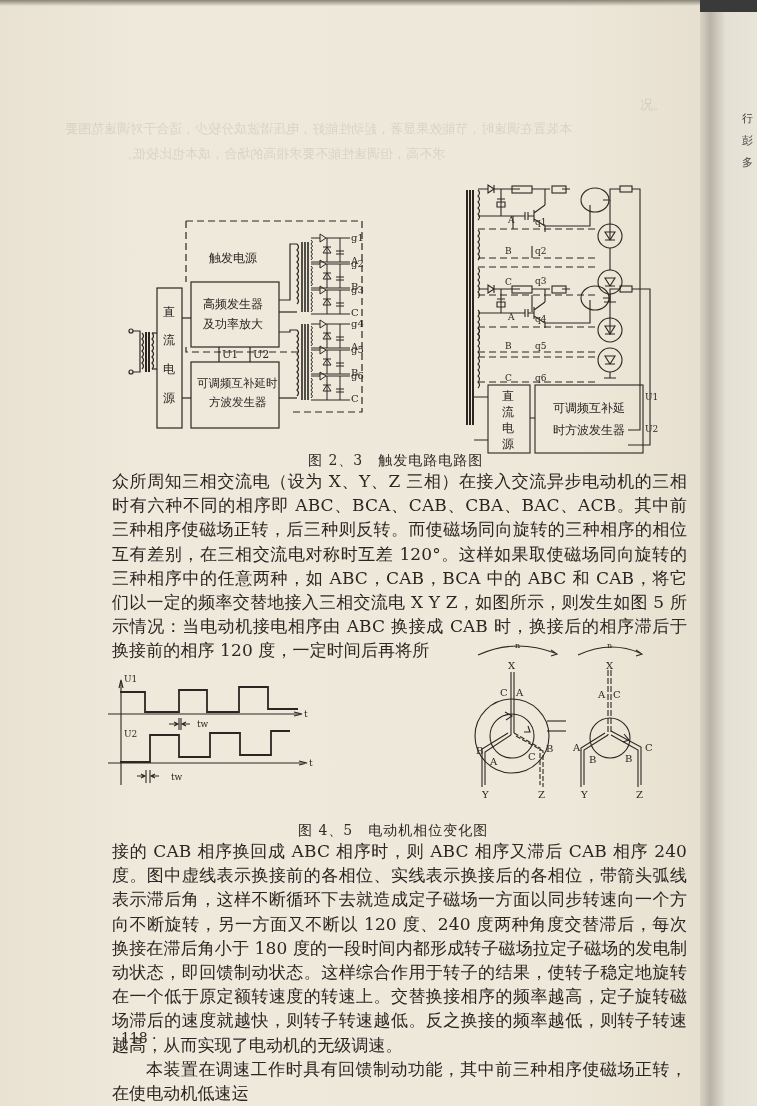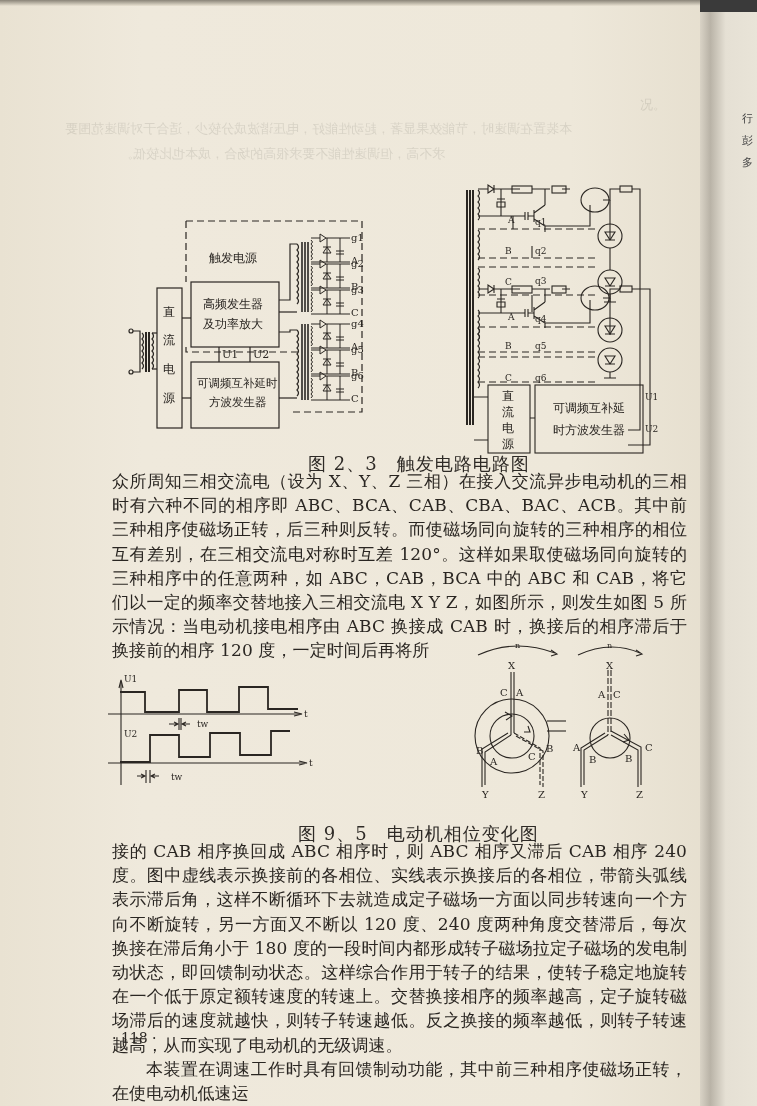--- a/index.html
+++ b/index.html
@@ -18,21 +18,21 @@
     position:absolute; left:700px; top:0; width:57px; height:1106px;
     background:linear-gradient(90deg,#d9d3c6 0%,#b9b3a7 18%,#e5e0d4 45%,#e9e4d8 100%);
   }
   .spine-top { position:absolute; left:700px; top:0; width:57px; height:12px; background:#3a3a3a; }
   .next-page-chars { position:absolute; left:742px; top:108px; width:14px; font-size:11px; line-height:22px; color:#444; writing-mode:horizontal-tb; }
   .next-page-chars span { display:block; }
 
   .bleed { position:absolute; color:rgba(60,55,50,0.12); font-size:13px; white-space:nowrap; transform:scaleX(-1); }
 
   .fig { position:absolute; }
-  .caption { position:absolute; font-size:18px; letter-spacing:1px; color:#2e2a26; white-space:nowrap; }
+  .caption { position:absolute; font-size:14px; letter-spacing:1px; color:#2e2a26; white-space:nowrap; }
   .body-text {
     position:absolute; left:112px; width:575px; font-size:17px; line-height:24.2px;
     letter-spacing:0.1px; text-align:justify; color:#2a2622;
   }
   .body-text p { margin:0; }
   .indent { text-indent:2em; }
   .page-num { position:absolute; left:112px; top:1030px; font-size:14px; color:#2a2622; }
   svg text { font-family:"DejaVu Serif","Liberation Serif",serif; fill:#2a2622; }
 </style>
 </head>
@@ -346,20 +346,20 @@
     <text x="589" y="763">B</text>
     <text x="625" y="762">B</text>
     <text x="645" y="751">C</text>
     <text x="581" y="798">Y</text>
     <text x="636" y="798">Z</text>
     <text x="515" y="648" font-size="8">n</text>
     <text x="607" y="648" font-size="8">n</text>
   </g>
 </svg>
 
-<div class="caption" style="left:298px;top:822px;">图 9、5　电动机相位变化图</div>
+<div class="caption" style="left:298px;top:822px;">图 4、5　电动机相位变化图</div>
 
 <div class="body-text" style="top:839px;">
   <p>接的 CAB 相序换回成 ABC 相序时，则 ABC 相序又滞后 CAB 相序 240 度。图中虚线表示换接前的各相位、实线表示换接后的各相位，带箭头弧线表示滞后角，这样不断循环下去就造成定子磁场一方面以同步转速向一个方向不断旋转，另一方面又不断以 120 度、240 度两种角度交替滞后，每次换接在滞后角小于 180 度的一段时间内都形成转子磁场拉定子磁场的发电制动状态，即回馈制动状态。这样综合作用于转子的结果，使转子稳定地旋转在一个低于原定额转速度的转速上。交替换接相序的频率越高，定子旋转磁场滞后的速度就越快，则转子转速越低。反之换接的频率越低，则转子转速越高，从而实现了电动机的无级调速。</p>
   <p class="indent">本装置在调速工作时具有回馈制动功能，其中前三种相序使磁场正转，在使电动机低速运</p>
 </div>
 
 <div class="page-num">· 118 ·</div>
 
 </body></html>

